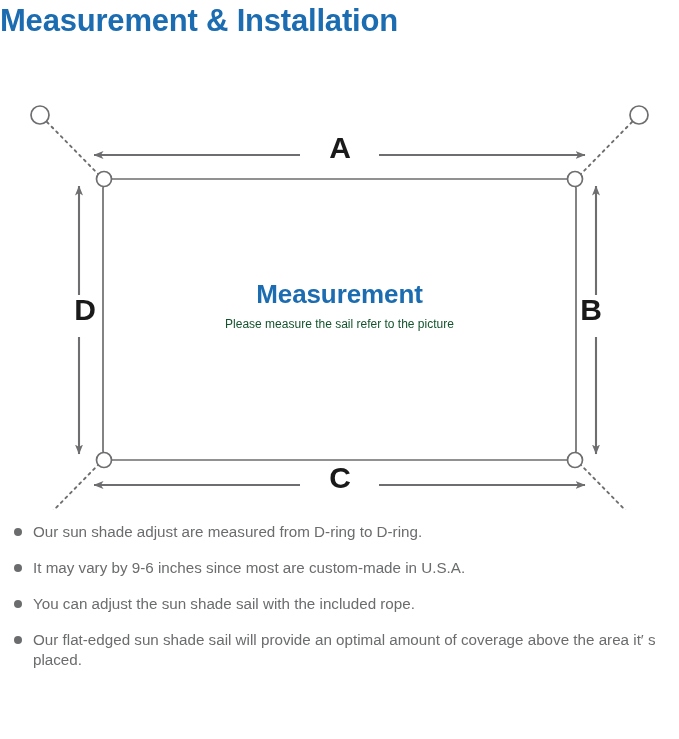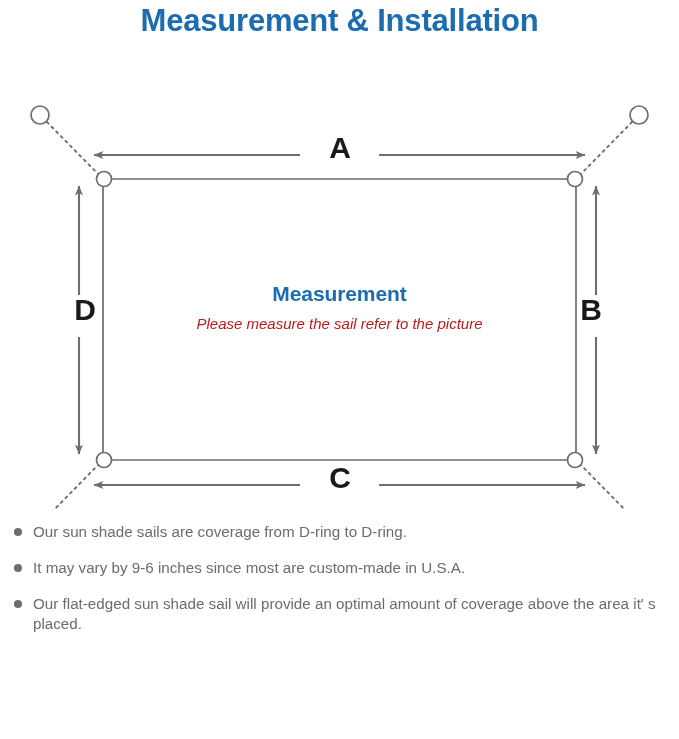--- a/index.html
+++ b/index.html
@@ -10,21 +10,20 @@
   body {
     width: 679px;
     height: 739px;
     font-family: "Liberation Sans", sans-serif;
     color: #58595b;
     overflow: hidden;
     position: relative;
   }
 
   #page-title {
-    text-align: center;
     font-size: 31px;
     font-weight: bold;
     color: #1b6cb0;
     letter-spacing: -0.2px;
     margin: 0;
     padding-top: 2px;
     line-height: 38px;
   }
 
   #diagram-wrap {
@@ -55,33 +54,32 @@
   #dim-d { left: 60px; top: 255px; width: 50px; }
 
   #center-caption {
     position: absolute;
     left: 0;
     top: 238px;
     width: 679px;
     text-align: center;
   }
   #center-title {
-    font-size: 21px;
+    font-size: 26px;
     font-weight: bold;
     color: #1b6cb0;
     line-height: 32px;
     letter-spacing: -0.1px;
   }
   #center-sub {
-    font-size: 15px;
+    font-size: 12px;
     font-weight: normal;
-    color: #b91c1c;
+    color: #14532d;
     line-height: 20px;
     padding-top: 4px;
-    font-style: italic;
   }
 
   
   #notes {
     position: absolute;
     left: 0;
     top: 522px;
     width: 679px;
     padding: 0;
     margin: 0;
@@ -158,23 +156,27 @@
 
   <div id="center-caption">
     <div id="center-title">Measurement</div>
     <div id="center-sub">Please measure the sail refer to the picture</div>
   </div>
 </div>
 
 <ul id="notes">
   <li class="note-item">
     <span class="note-bullet"></span>
-    <span>Our sun shade sails are coverage from D-ring to D-ring.</span>
+    <span>Our sun shade adjust are measured from D-ring to D-ring.</span>
   </li>
   <li class="note-item">
     <span class="note-bullet"></span>
     <span>It may vary by 9-6 inches since most are custom-made in U.S.A.</span>
+  </li>
+  <li class="note-item">
+    <span class="note-bullet"></span>
+    <span>You can adjust the sun shade sail with the included rope.</span>
   </li>
   <li class="note-item">
     <span class="note-bullet"></span>
     <span>Our flat-edged sun shade sail will provide an optimal amount of coverage above the area it′ s placed.</span>
   </li>
 </ul>
 
 </body></html>

